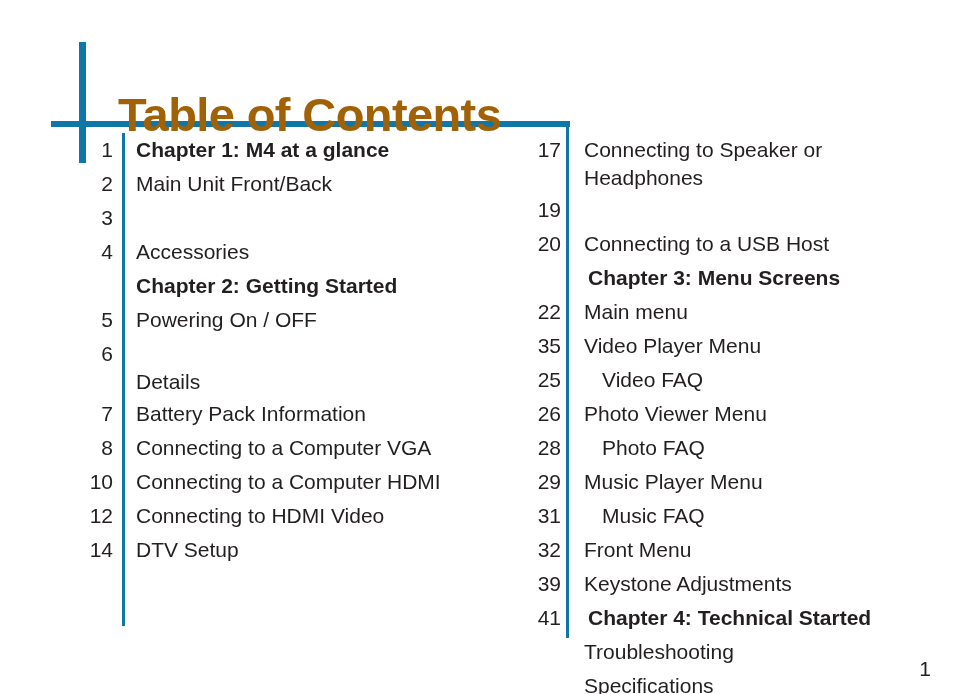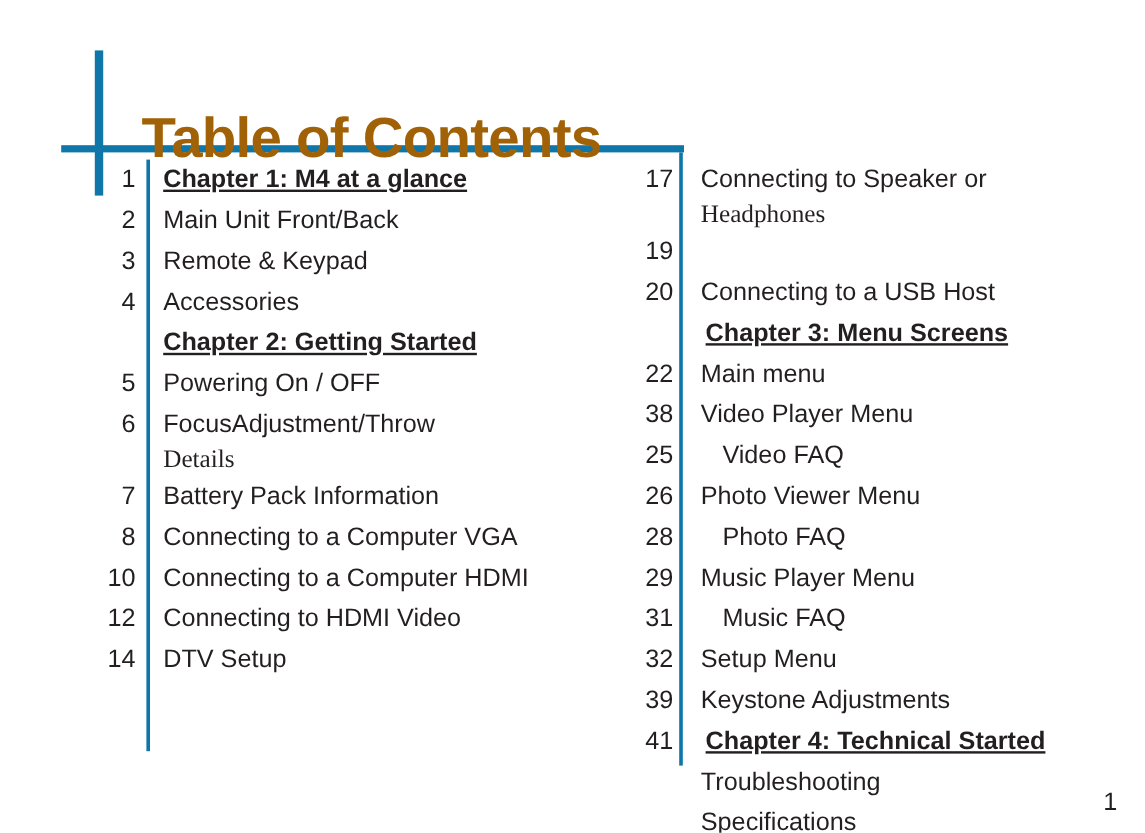--- a/index.html
+++ b/index.html
@@ -80,28 +80,26 @@
   .toc-label {
     font-size: 21px;
     line-height: 34px;
     color: #231f20;
     padding-left: 14px;
   }
   .toc-row.chapter .toc-label {
     font-weight: bold;
     padding-left: 0px;
     margin-left: 14px;
-    text-decoration: underline;
   }
   .toc-row.sub .toc-label {
     padding-left: 32px;
   }
   .toc-row.wrap .toc-label {
     line-height: 30px;
-    font-family: Liberation Serif, serif;
   }
   .toc-row.tight { margin-top: -4px; }
 
   .toc-column.right .toc-num { width: 46px; flex: 0 0 46px; }
   .toc-column.right .toc-label { }
   .toc-column.right .toc-row.chapter .toc-label { margin-left: 18px; padding-left: 0; }
   .toc-column.right .toc-row.sub .toc-label { }
 
   
   .folio {
@@ -126,37 +124,35 @@
     <div class="toc-row chapter">
       <span class="toc-num">1</span>
       <span class="toc-label">Chapter 1: M4 at a glance</span>
     </div>
     <div class="toc-row">
       <span class="toc-num">2</span>
       <span class="toc-label">Main Unit Front/Back</span>
     </div>
     <div class="toc-row">
       <span class="toc-num">3</span>
-      <span class="toc-label">Remote &amp; Keypad</span>
     </div>
     <div class="toc-row">
       <span class="toc-num">4</span>
       <span class="toc-label">Accessories</span>
     </div>
     <div class="toc-row chapter">
       <span class="toc-num"></span>
       <span class="toc-label">Chapter 2: Getting Started</span>
     </div>
     <div class="toc-row">
       <span class="toc-num">5</span>
       <span class="toc-label">Powering On / OFF</span>
     </div>
     <div class="toc-row">
       <span class="toc-num">6</span>
-      <span class="toc-label">FocusAdjustment/Throw</span>
     </div>
     <div class="toc-row wrap tight">
       <span class="toc-num"></span>
       <span class="toc-label">Details</span>
     </div>
     <div class="toc-row">
       <span class="toc-num">7</span>
       <span class="toc-label">Battery Pack Information</span>
     </div>
     <div class="toc-row">
@@ -195,21 +191,21 @@
     </div>
     <div class="toc-row chapter">
       <span class="toc-num"></span>
       <span class="toc-label">Chapter 3: Menu Screens</span>
     </div>
     <div class="toc-row">
       <span class="toc-num">22</span>
       <span class="toc-label">Main menu</span>
     </div>
     <div class="toc-row">
-      <span class="toc-num">38</span>
+      <span class="toc-num">35</span>
       <span class="toc-label">Video Player Menu</span>
     </div>
     <div class="toc-row sub">
       <span class="toc-num">25</span>
       <span class="toc-label">Video FAQ</span>
     </div>
     <div class="toc-row">
       <span class="toc-num">26</span>
       <span class="toc-label">Photo Viewer Menu</span>
     </div>
@@ -220,21 +216,21 @@
     <div class="toc-row">
       <span class="toc-num">29</span>
       <span class="toc-label">Music Player Menu</span>
     </div>
     <div class="toc-row sub">
       <span class="toc-num">31</span>
       <span class="toc-label">Music FAQ</span>
     </div>
     <div class="toc-row">
       <span class="toc-num">32</span>
-      <span class="toc-label">Setup Menu</span>
+      <span class="toc-label">Front Menu</span>
     </div>
     <div class="toc-row">
       <span class="toc-num">39</span>
       <span class="toc-label">Keystone Adjustments</span>
     </div>
     <div class="toc-row chapter">
       <span class="toc-num">41</span>
       <span class="toc-label">Chapter 4: Technical Started</span>
     </div>
     <div class="toc-row">

